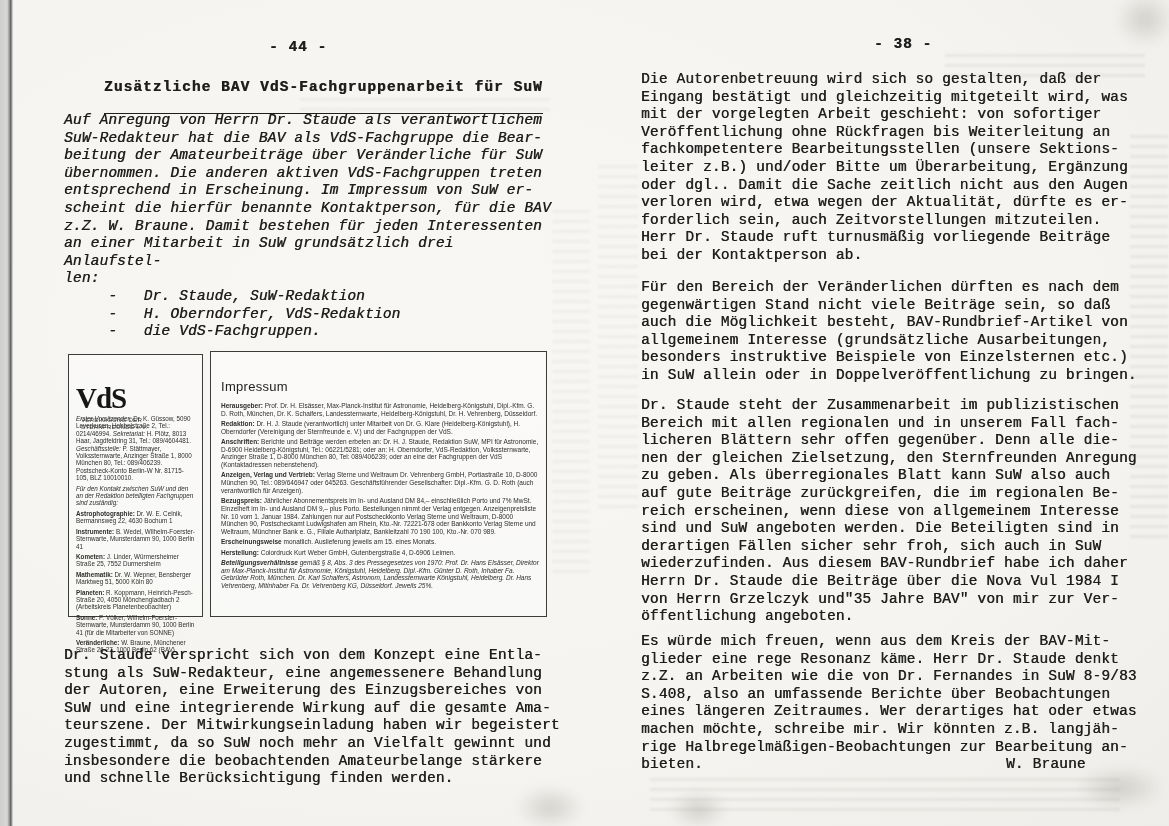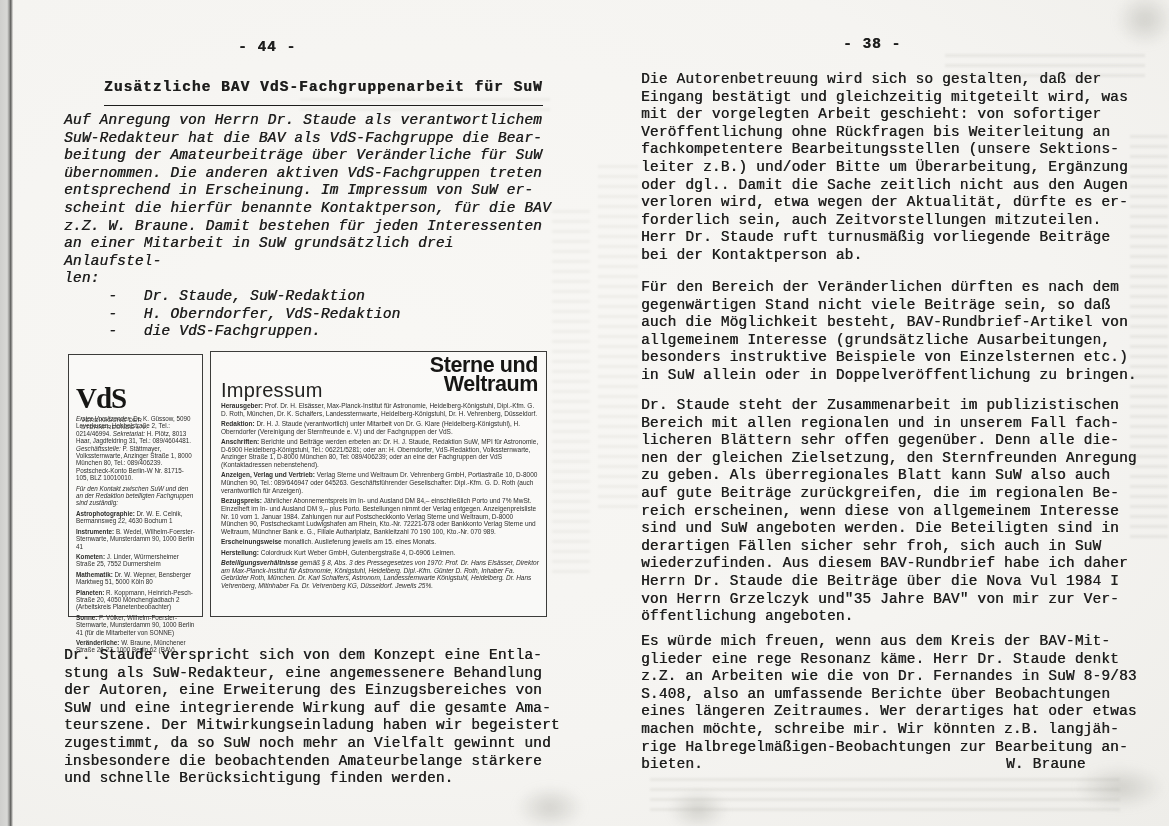--- a/index.html
+++ b/index.html
@@ -6,39 +6,39 @@
   .scan{position:relative;width:1169px;height:826px;overflow:hidden;
         background:radial-gradient(ellipse at 35% 40%, #f8f7f4 0%, #f5f4f1 60%, #eeede9 100%);
         font-family:"Liberation Sans", sans-serif;}
   
   .edge-strip{position:absolute;left:0;top:0;bottom:0;width:13px;
         background:linear-gradient(90deg,#cfcfcd 0,#d8d8d6 55%,#8a8a88 75%,#5f5f5d 82%,#e9e8e5 100%);}
   
   .tw{position:absolute;font-family:"Liberation Mono","DejaVu Sans Mono",monospace;
       font-size:14.5px;line-height:17.6px;color:#1d1d1c;white-space:pre-wrap;
       text-shadow:0.45px 0 0 rgba(25,25,25,.8);letter-spacing:.15px;}
-  .pagenum{font-weight:bold;letter-spacing:1px;}
+  .pagenum{font-weight:bold;letter-spacing:1px;margin-left:31px;}
   .doc-title{font-weight:bold;letter-spacing:1.05px;font-size:14.5px;
-      border-bottom:1.6px solid #1d1d1c;padding-bottom:10px;white-space:pre;}
+      border-bottom:1.6px solid #1d1d1c;padding-bottom:18px;white-space:pre;}
   
   .box{position:absolute;border:1.3px solid #3c3c3a;background:rgba(252,252,250,.6);
       box-sizing:border-box;color:#2b2b29;}
   .vds-box{left:68px;top:354px;width:135px;height:263px;padding:6px 7px 4px 7px;}
   .vds-logo{float:left;font-family:"Liberation Serif","DejaVu Serif",serif;
       font-weight:bold;font-size:29px;line-height:26px;letter-spacing:-1px;color:#161614;}
   .vds-org{display:inline-block;margin:5px 0 0 5px;font-size:6.2px;line-height:7px;
       color:#3a3a38;letter-spacing:.2px;}
   .fine{font-size:6.3px;line-height:7.4px;margin:0 0 3px 0;color:#2d2d2b;clear:both;}
   .fine b{font-weight:bold;}
   .fine.it, .fine i{font-style:italic;}
   .vds-head{height:30px;margin-top:24px;}
   .imp-box{left:210px;top:351px;width:337px;height:266px;}
   .suw-logo{position:absolute;right:8px;top:4px;text-align:right;font-weight:bold;
       font-size:21.5px;line-height:19px;letter-spacing:-.4px;color:#161614;}
-  .imp-title{position:absolute;left:10px;top:27px;font-size:20px;color:#222220;
+  .imp-title{position:absolute;left:10px;top:27px;font-size:13px;color:#222220;
       letter-spacing:.3px;}
   .imp-items{position:absolute;left:10px;right:7px;top:50px;}
   .imp-items .fine{font-size:6.5px;line-height:7.7px;margin-bottom:2.6px;}
   
   .ghost{position:absolute;filter:blur(1.3px);opacity:.55;
       background:repeating-linear-gradient(180deg, rgba(125,125,116,.20) 0 3px, transparent 3px 10px);}
   .blob{position:absolute;filter:blur(4px);
       background:radial-gradient(ellipse at center, rgba(150,150,142,.35) 0%, rgba(150,150,142,0) 70%);}
 </style>
 </head>
@@ -74,24 +74,20 @@
     <p class="fine"><b>Astrophotographie:</b><span> Dr. W. E. Celnik, Bermannsweg 22, 4630 Bochum 1</span></p>
     <p class="fine"><b>Instrumente:</b><span> B. Wedel, Wilhelm-Foerster-Sternwarte, Munsterdamm 90, 1000 Berlin 41</span></p>
     <p class="fine"><b>Kometen:</b><span> J. Linder, Würmersheimer Straße 25, 7552 Durmersheim</span></p>
     <p class="fine"><b>Mathematik:</b><span> Dr. W. Wepner, Bensberger Marktweg 51, 5000 Köln 80</span></p>
     <p class="fine"><b>Planeten:</b><span> R. Koppmann, Heinrich-Pesch-Straße 20, 4050 Mönchengladbach 2 (Arbeitskreis Planetenbeobachter)</span></p>
     <p class="fine"><b>Sonne:</b><span> P. Völker, Wilhelm-Foerster-Sternwarte, Munsterdamm 90, 1000 Berlin 41 (für die Mitarbeiter von SONNE)</span></p>
     <p class="fine"><b>Veränderliche:</b><span> W. Braune, Münchener Straße 26-27, 1000 Berlin 62 (BAV)</span></p>
   </div>
 
   <div class="box imp-box">
-    <div class="suw-logo">
-      <div>Sterne und</div>
-      <div>Weltraum</div>
-    </div>
     <div class="imp-title">Impressum</div>
     <div class="imp-items">
       <p class="fine"><b>Herausgeber:</b><span> Prof. Dr. H. Elsässer, Max-Planck-Institut für Astronomie, Heidelberg-Königstuhl, Dipl.-Kfm. G. D. Roth, München, Dr. K. Schaifers, Landessternwarte, Heidelberg-Königstuhl, Dr. H. Vehrenberg, Düsseldorf.</span></p>
       <p class="fine"><b>Redaktion:</b><span> Dr. H. J. Staude (verantwortlich) unter Mitarbeit von Dr. G. Klare (Heidelberg-Königstuhl), H. Oberndorfer (Vereinigung der Sternfreunde e. V.) und der Fachgruppen der VdS.</span></p>
       <p class="fine"><b>Anschriften:</b><span> Berichte und Beiträge werden erbeten an: Dr. H. J. Staude, Redaktion SuW, MPI für Astronomie, D-6900 Heidelberg-Königstuhl, Tel.: 06221/5281; oder an: H. Oberndorfer, VdS-Redaktion, Volkssternwarte, Anzinger Straße 1, D-8000 München 80, Tel: 089/406239; oder an eine der Fachgruppen der VdS (Kontaktadressen nebenstehend).</span></p>
       <p class="fine"><b>Anzeigen, Verlag und Vertrieb:</b><span> Verlag Sterne und Weltraum Dr. Vehrenberg GmbH, Portiastraße 10, D-8000 München 90, Tel.: 089/646947 oder 645263. Geschäftsführender Gesellschafter: Dipl.-Kfm. G. D. Roth (auch verantwortlich für Anzeigen).</span></p>
       <p class="fine"><b>Bezugspreis:</b><span> Jährlicher Abonnementspreis im In- und Ausland DM 84,– einschließlich Porto und 7% MwSt. Einzelheft im In- und Ausland DM 9,– plus Porto. Bestellungen nimmt der Verlag entgegen. Anzeigenpreisliste Nr. 10 vom 1. Januar 1984. Zahlungen nur auf Postscheckkonto Verlag Sterne und Weltraum, D-8000 München 90, Postscheckamt Ludwigshafen am Rhein, Kto.-Nr. 72221-678 oder Bankkonto Verlag Sterne und Weltraum, Münchner Bank e. G., Filiale Authariplatz, Bankleitzahl 70 190 100, Kto.-Nr. 070 989.</span></p>
       <p class="fine"><b>Erscheinungsweise</b><span> monatlich. Auslieferung jeweils am 15. eines Monats.</span></p>
       <p class="fine"><b>Herstellung:</b><span> Colordruck Kurt Weber GmbH, Gutenbergstraße 4, D-6906 Leimen.</span></p>
       <p class="fine it"><b>Beteiligungsverhältnisse</b><span> gemäß § 8, Abs. 3 des Pressegesetzes von 1970: Prof. Dr. Hans Elsässer, Direktor am Max-Planck-Institut für Astronomie, Königstuhl, Heidelberg. Dipl.-Kfm. Günter D. Roth, Inhaber Fa. Gebrüder Roth, München. Dr. Karl Schaifers, Astronom, Landessternwarte Königstuhl, Heidelberg. Dr. Hans Vehrenberg, Mitinhaber Fa. Dr. Vehrenberg KG, Düsseldorf. Jeweils 25%.</span></p>

